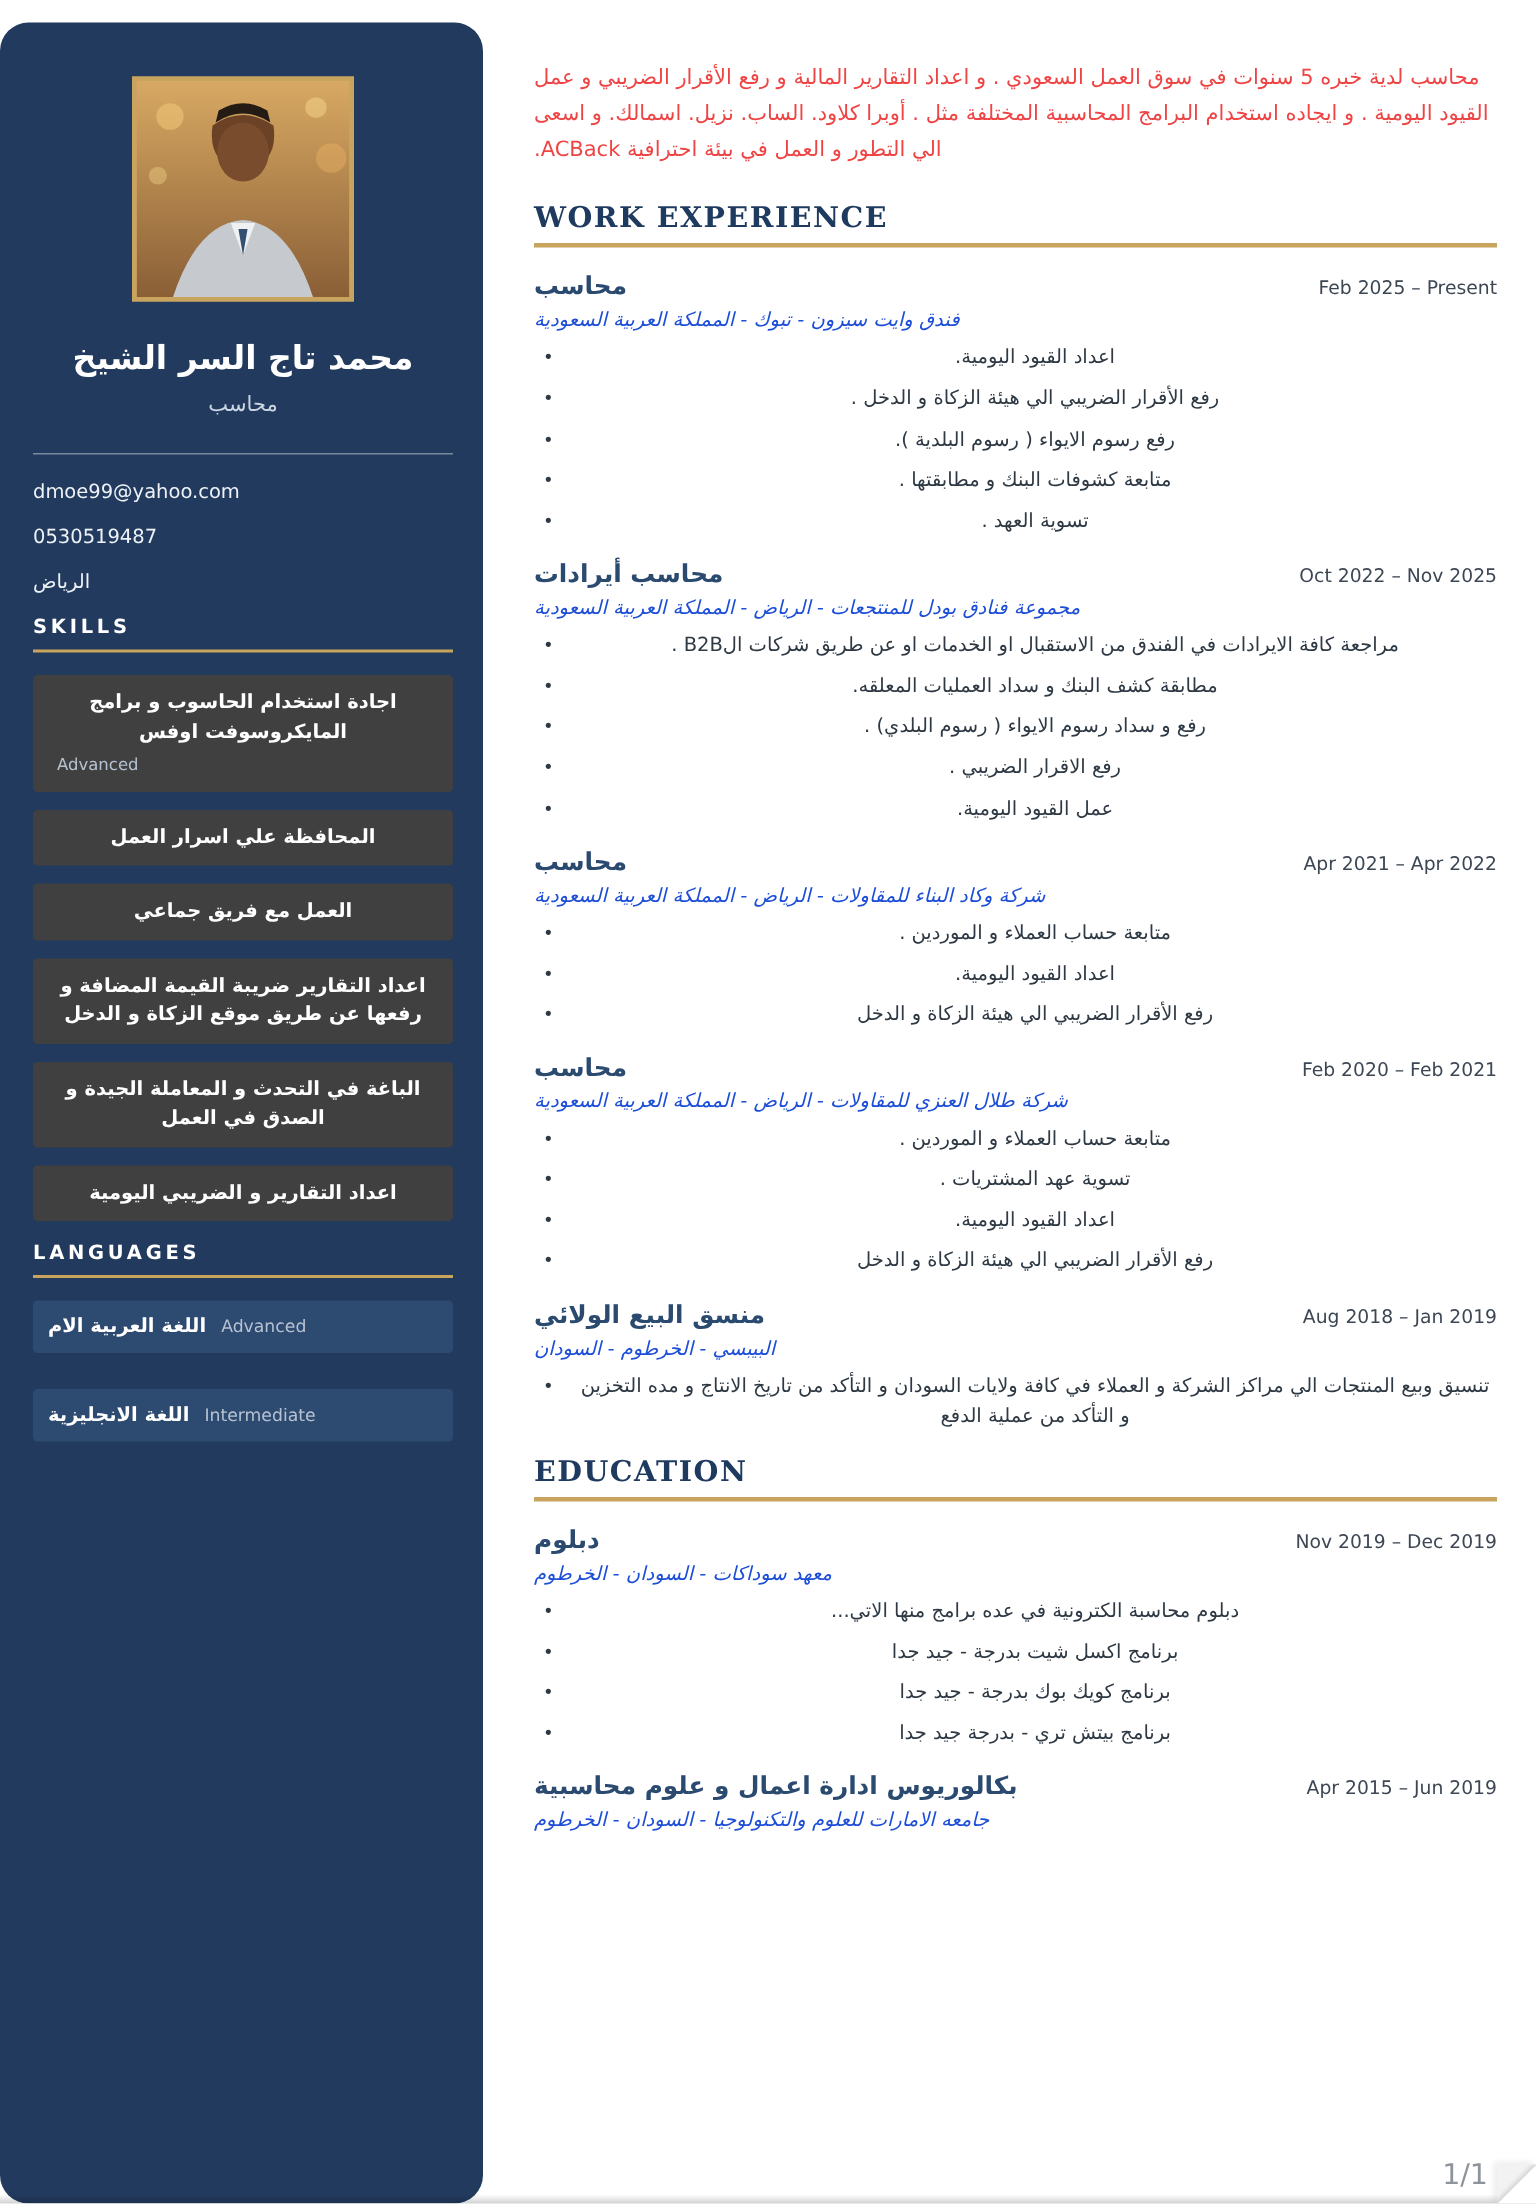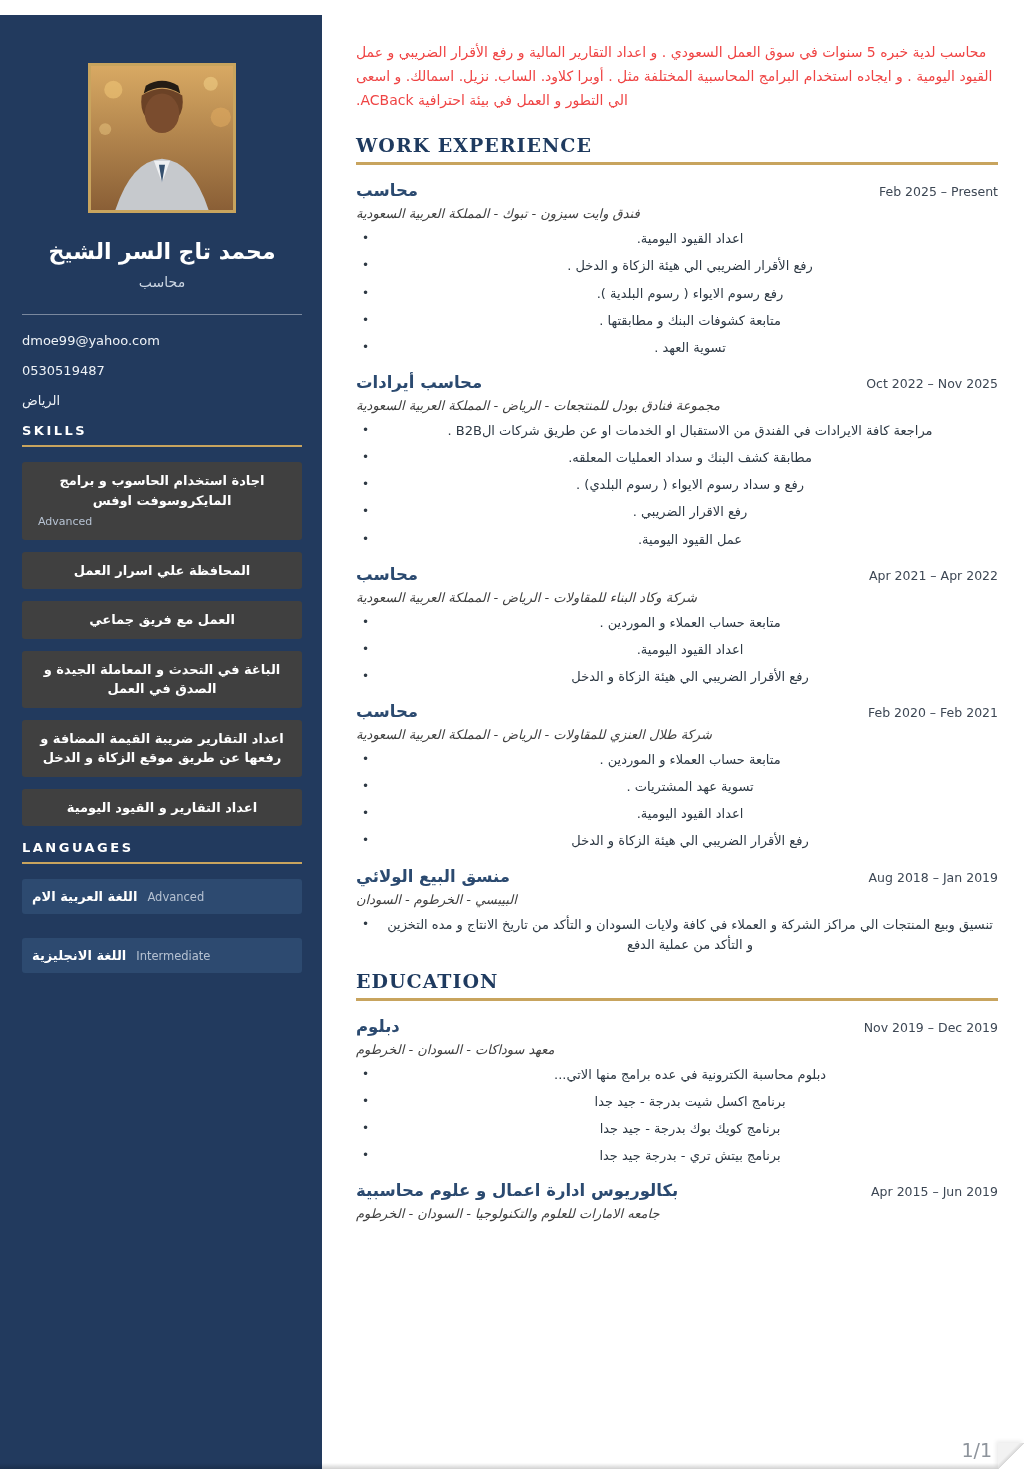--- a/index.html
+++ b/index.html
@@ -5,21 +5,21 @@
   * { margin:0; padding:0; box-sizing:border-box; }
   html,body { width:1024px; height:1469px; background:#f4f4f4; }
   body { font-family:"DejaVu Sans", sans-serif; }
   .page {
     position:relative; width:1024px; height:1469px; background:#ffffff;
     overflow:hidden; box-shadow:0 0 8px rgba(0,0,0,0.18);
   }
   
   .sidebar {
     position:absolute; left:0; top:15px; bottom:0; width:322px;
-    background:#223a5e; color:#ffffff; padding:44px 20px 30px 22px;
+    background:#223a5e; color:#ffffff; padding:32px 20px 30px 22px;border-radius:19px;
   }
   .photo-frame {
     width:148px; height:150px; margin:4px auto 0 auto;
     border:3px solid #c8a45e; overflow:hidden; background:#caa266;
   }
   .photo-frame svg { display:block; width:100%; height:100%; }
   .person-name {
     margin-top:26px; text-align:center; font-size:22px; font-weight:bold;
     color:#ffffff; letter-spacing:0.5px;
   }
@@ -64,21 +64,21 @@
   }
   .gold-line-main { height:3px; background:#c8a45e; margin:6px 0 16px 0; }
   .entry { margin-bottom:15px; }
   .entry-head { display:flex; justify-content:space-between; align-items:baseline; }
   .entry-title {
     direction:rtl; font-size:16.5px; font-weight:bold; color:#2b4a70;
   }
   .entry-dates { font-size:12.5px; color:#3d4754; white-space:nowrap; }
   .entry-company {
     direction:rtl; text-align:left; font-style:italic; font-size:13px;
-    color:#404040; margin-top:6px;
+    color:#1d4ed8; margin-top:6px;
   }
   .bullets { margin-top:8px; }
   .bullet { display:flex; margin-bottom:7px; }
   .dot { color:#2e3944; margin:0 13px 0 6px; font-size:12px; line-height:1.6; }
   .btext {
     direction:rtl; text-align:center; flex:1; font-size:13px; color:#2e3944;
     line-height:1.55;
   }
   .edu-gap { margin-top:6px; }
   
@@ -140,27 +140,27 @@
           <div class="skill-label" dir="rtl">اجادة استخدام الحاسوب و برامج المايكروسوفت اوفس</div>
           <div class="skill-level">Advanced</div>
         </div>
         <div class="skill-box">
           <div class="skill-label" dir="rtl">المحافظة علي اسرار العمل</div>
         </div>
         <div class="skill-box">
           <div class="skill-label" dir="rtl">العمل مع فريق جماعي</div>
         </div>
         <div class="skill-box">
+          <div class="skill-label" dir="rtl">اعداد التقارير ضريبة القيمة المضافة و رفعها عن طريق موقع الزكاة و الدخل</div>
+        </div>
+        <div class="skill-box">
           <div class="skill-label" dir="rtl">الباغة في التحدث و المعاملة الجيدة و الصدق في العمل</div>
         </div>
         <div class="skill-box">
-          <div class="skill-label" dir="rtl">اعداد التقارير ضريبة القيمة المضافة و رفعها عن طريق موقع الزكاة و الدخل</div>
-        </div>
-        <div class="skill-box">
-          <div class="skill-label" dir="rtl">اعداد التقارير و القيود اليومية</div>
+          <div class="skill-label" dir="rtl">اعداد التقارير و الضريبي اليومية</div>
         </div>
       </div>
 
     <h2 class="side-header">LANGUAGES</h2>
     <div class="gold-line-side"></div>
     <div id="languages-list">
         <div class="lang-box">
           <span class="lang-label" dir="rtl">اللغة العربية الام</span>
           <span class="lang-level">Advanced</span>
         </div>

